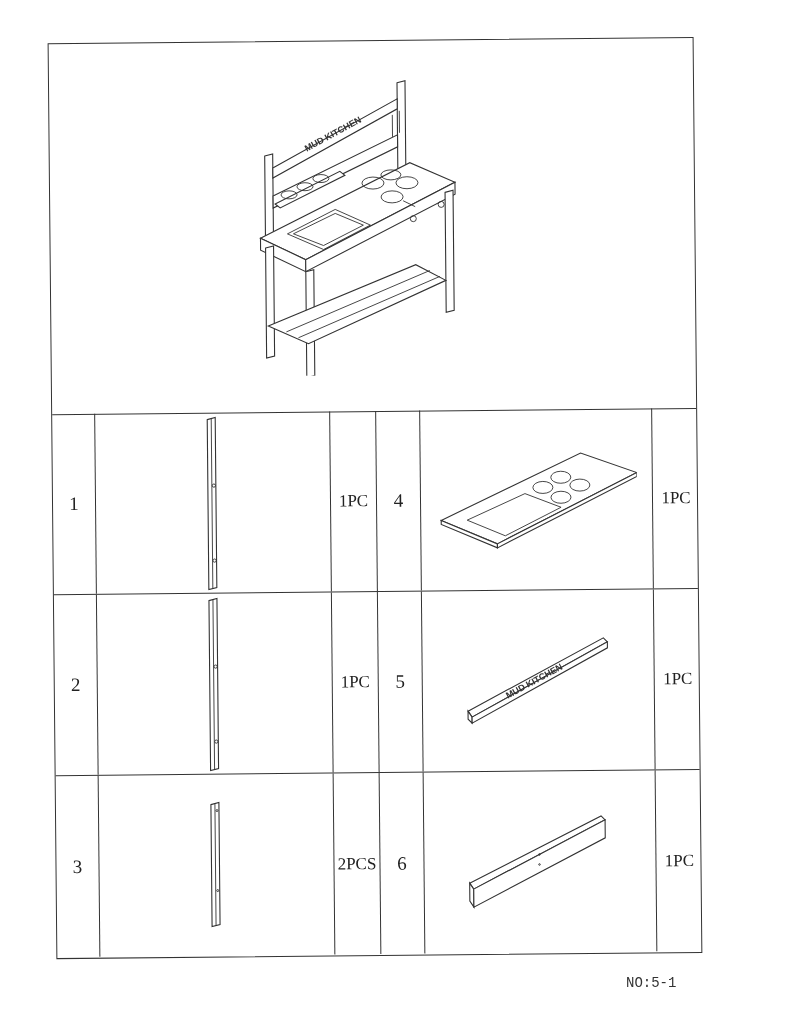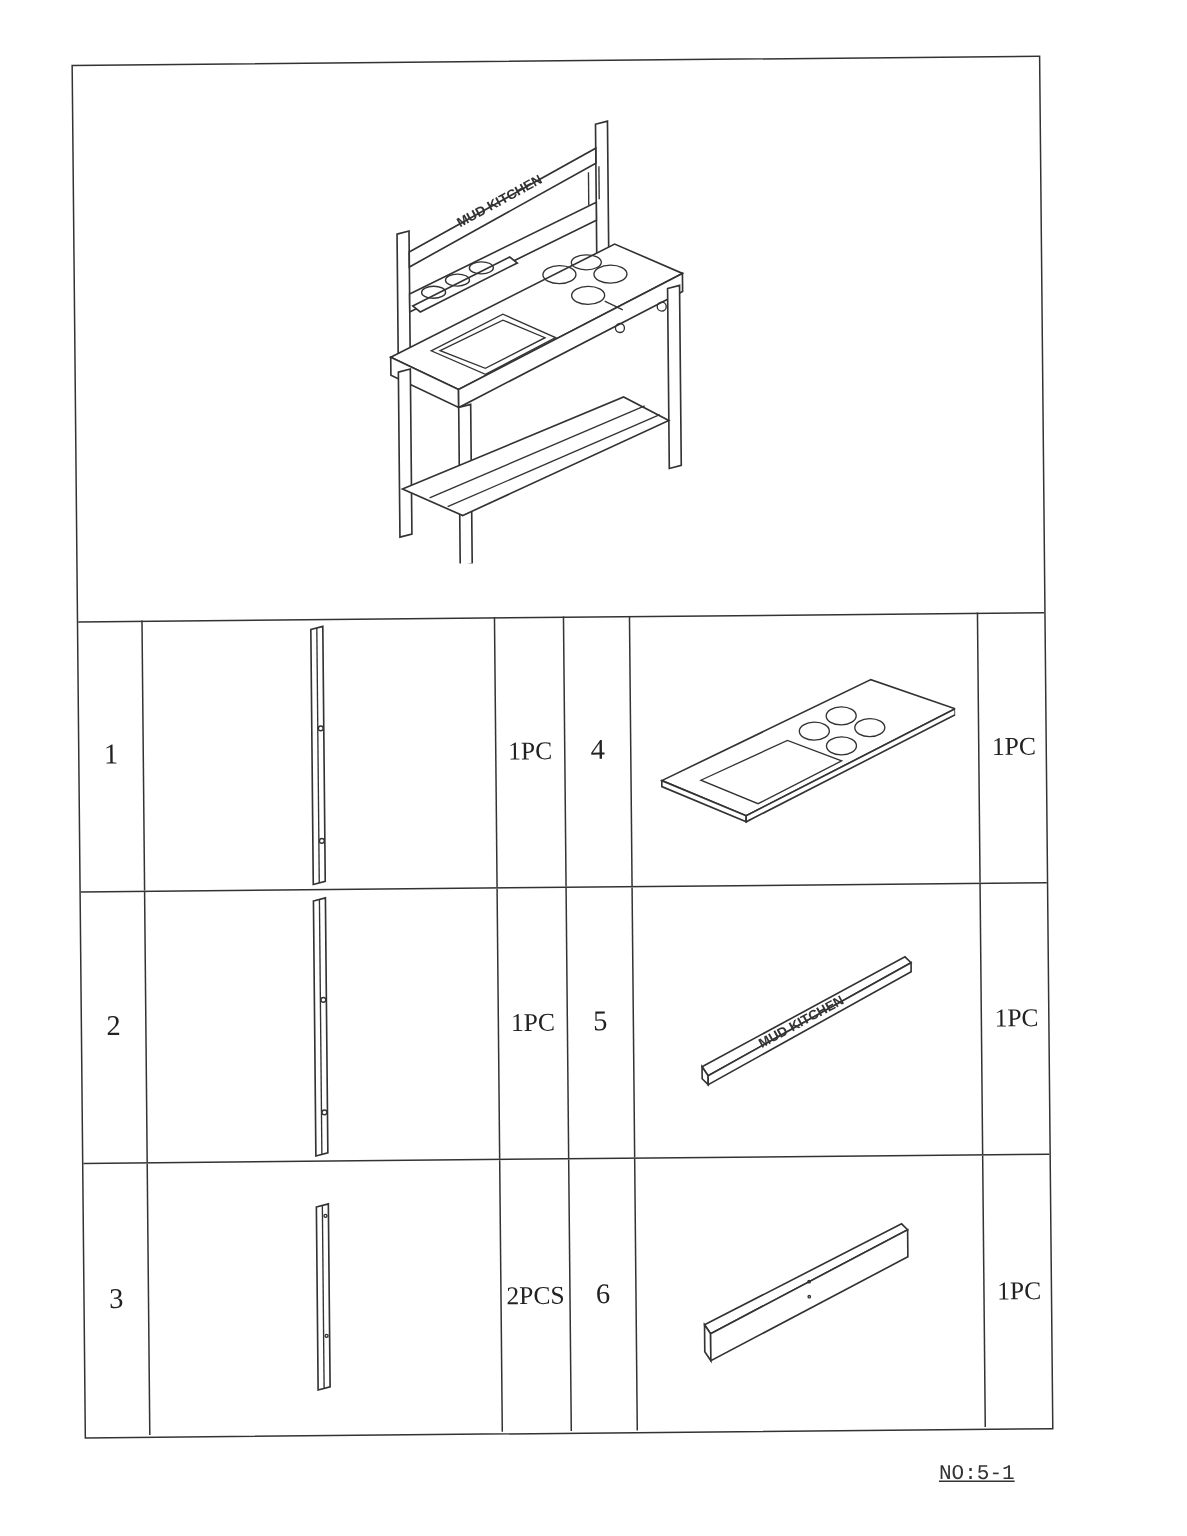--- a/index.html
+++ b/index.html
@@ -11,21 +11,21 @@
   .grid{position:absolute;left:0;top:370px;width:100%;height:544px;}
   .row{position:absolute;left:0;width:100%;height:181px;border-bottom:1.2px solid #333;box-sizing:border-box;}
   .row:last-child{border-bottom:none;}
   .cell{position:absolute;top:0;height:100%;border-right:1.2px solid #333;box-sizing:border-box;display:flex;align-items:center;justify-content:center;font-size:19px;}
   .c-num{left:0;width:43px;}
   .c-img{left:43px;width:235px;}
   .c-qty{left:278px;width:46px;font-size:17px;}
   .c-num2{left:324px;width:44px;}
   .c-img2{left:368px;width:232px;}
   .c-qty2{left:600px;width:46px;border-right:none;font-size:17px;}
-  .footer{position:absolute;left:626px;top:975px;font-family:"Liberation Mono","DejaVu Sans Mono",monospace;font-size:14px;color:#333;text-decoration:underline;}
+  .footer{position:absolute;left:626px;top:975px;font-family:"Liberation Mono","DejaVu Sans Mono",monospace;font-size:14px;color:#333;}
   svg .l{stroke:#333;stroke-width:1.1;fill:#fff;}
   svg .t{stroke:#333;stroke-width:0.9;fill:none;}
 </style>
 </head>
 <body>
 
 <div class="sheet">
   <div class="frame">
 
     <div class="hero">

